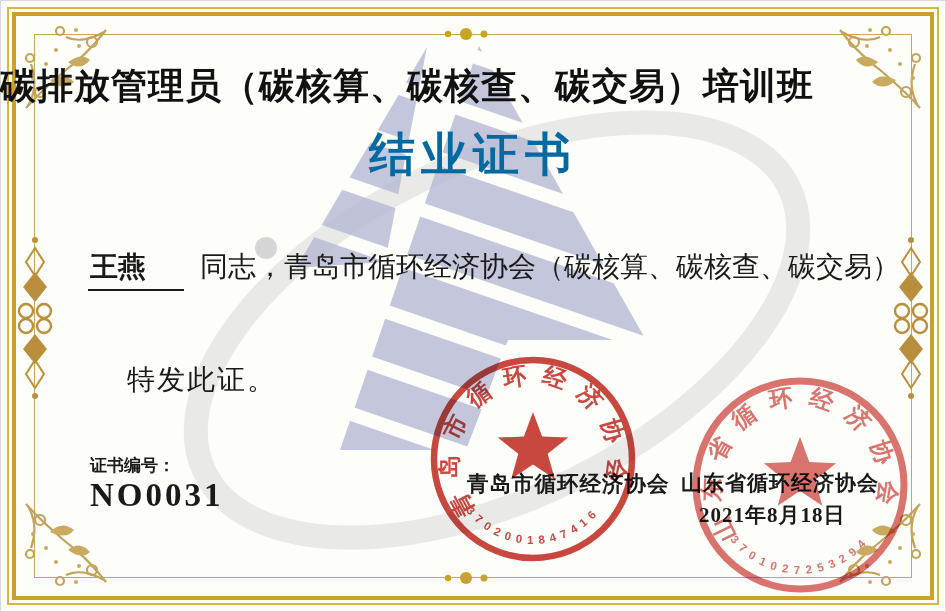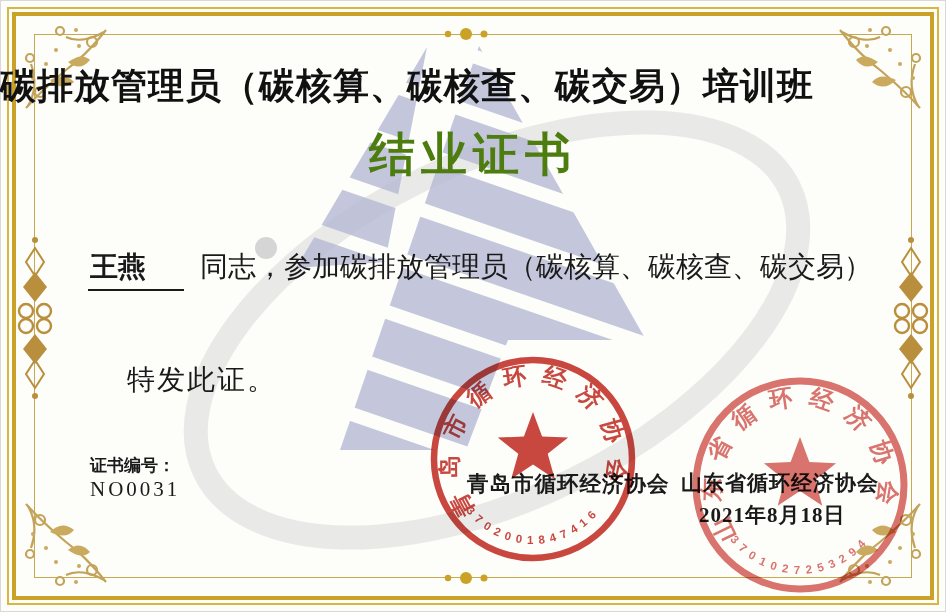--- a/index.html
+++ b/index.html
@@ -11,28 +11,28 @@
     color:#1a1a1a;
   }
   .layer{position:absolute;left:0;top:0;width:946px;height:612px;pointer-events:none;}
   
   .frame-outer{position:absolute;inset:7px;border:2px solid #d9b642;}
   .frame-mid{position:absolute;inset:12px;border:4px solid #c9a227;}
   .frame-inner{position:absolute;inset:34px;border:1.5px solid #c9a94f;}
   
   .txt{position:absolute;white-space:nowrap;}
   .title1{top:62px;left:0;width:812px;text-align:center;font-size:36px;font-weight:900;letter-spacing:1px;color:#111;}
-  .title2{top:124px;left:0;width:946px;text-align:center;font-size:46px;font-weight:900;letter-spacing:6px;color:#4d7c0f;}
+  .title2{top:124px;left:0;width:946px;text-align:center;font-size:46px;font-weight:900;letter-spacing:6px;color:#0369a1;}
   .bodyline1{top:248px;left:88px;font-size:28px;}
   .name{display:inline-block;min-width:92px;text-align:left;border-bottom:2px solid #1a1a1a;padding:0 2px 3px 2px;margin-right:16px;font-weight:600;}
   .bodyline2{top:306px;left:278px;font-size:28px;letter-spacing:1px;}
   .issue{top:361px;left:127px;font-size:28px;letter-spacing:2px;}
   .certno{top:454px;left:90px;display:flex;align-items:baseline;flex-direction:column;}
   .certno-label{font-size:17px;font-weight:700;font-family:"Liberation Sans","DejaVu Sans",sans-serif;}
-  .certno-value{font-size:21px;font-weight:400;letter-spacing:3px;font-family:"Liberation Serif","DejaVu Serif",serif;}
+  .certno-value{font-size:33px;font-weight:700;letter-spacing:3px;font-family:"Liberation Serif","DejaVu Serif",serif;}
   .orgleft{top:469px;left:467px;font-size:21.5px;font-weight:600;letter-spacing:1px;}
   .orgright{top:469px;left:681px;font-size:21px;font-weight:600;letter-spacing:1px;}
   .dateline{top:501px;left:699px;font-size:21px;font-weight:600;letter-spacing:1px;}
   .seals{mix-blend-mode:multiply;}
   .sealfont{font-family:"Liberation Sans","DejaVu Sans",sans-serif;font-weight:700;}
 </style>
 </head>
 <body>
 
 <div class="certificate">
@@ -96,21 +96,21 @@
     <use href="#sideorn" transform="translate(35,318)"></use>
     <use href="#sideorn" transform="translate(911,318)"></use>
     <use href="#dots3" transform="translate(466,34)"></use>
     <use href="#dots3" transform="translate(466,578)"></use>
   </svg>
 
   <div class="txt title1">碳排放管理员（碳核算、碳核查、碳交易）培训班</div>
   <div class="txt title2">结业证书</div>
 
   <div class="txt bodyline1">
-    <span class="name">王燕</span><span>同志，参加碳排放管理员（碳核算、碳核查、碳交易）</span>
+    <span class="name">王燕</span><span>同志，青岛市循环经济协会（碳核算、碳核查、碳交易）</span>
   </div>
   <div class="txt issue">特发此证。</div>
 
   <div class="txt certno">
     <span class="certno-label">证书编号：</span>
     <span class="certno-value">NO0031</span>
   </div>
 
   <div class="txt orgleft">青岛市循环经济协会</div>
   <div class="txt orgright">山东省循环经济协会</div>

